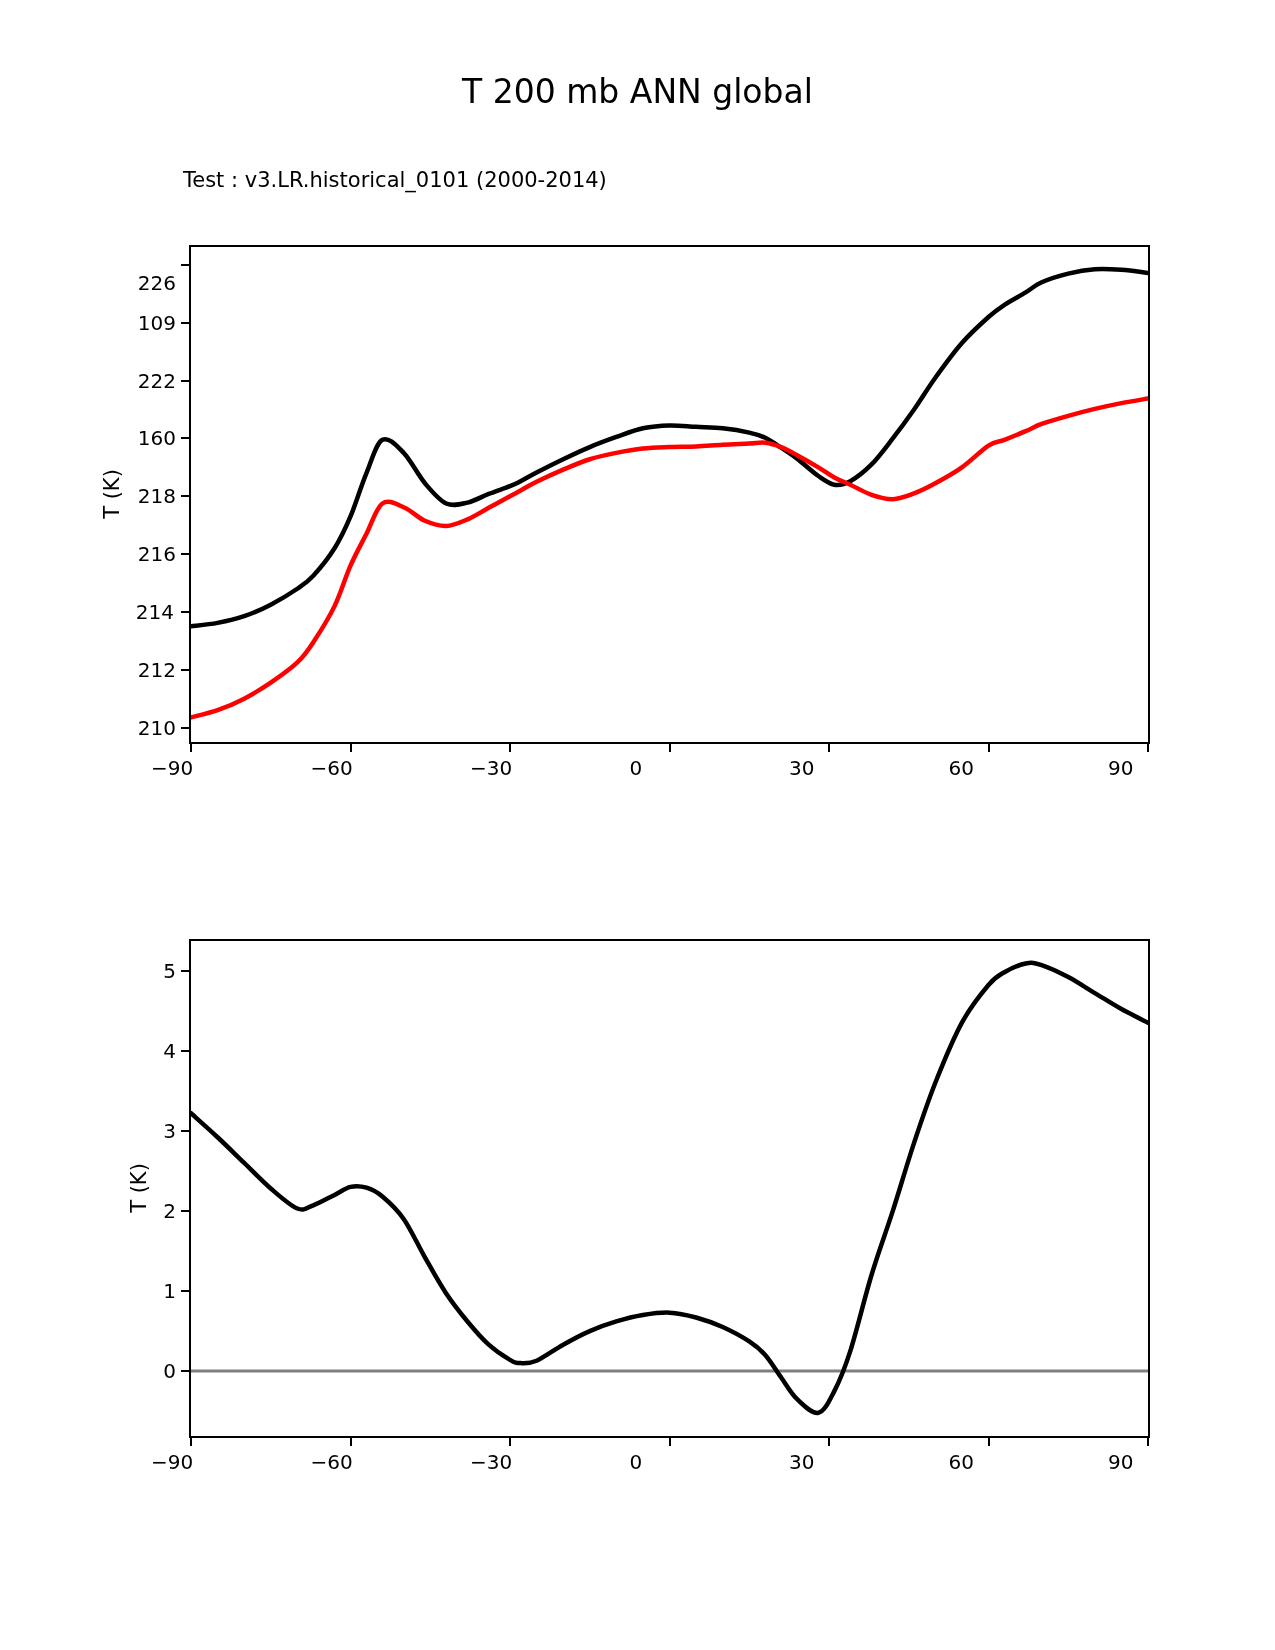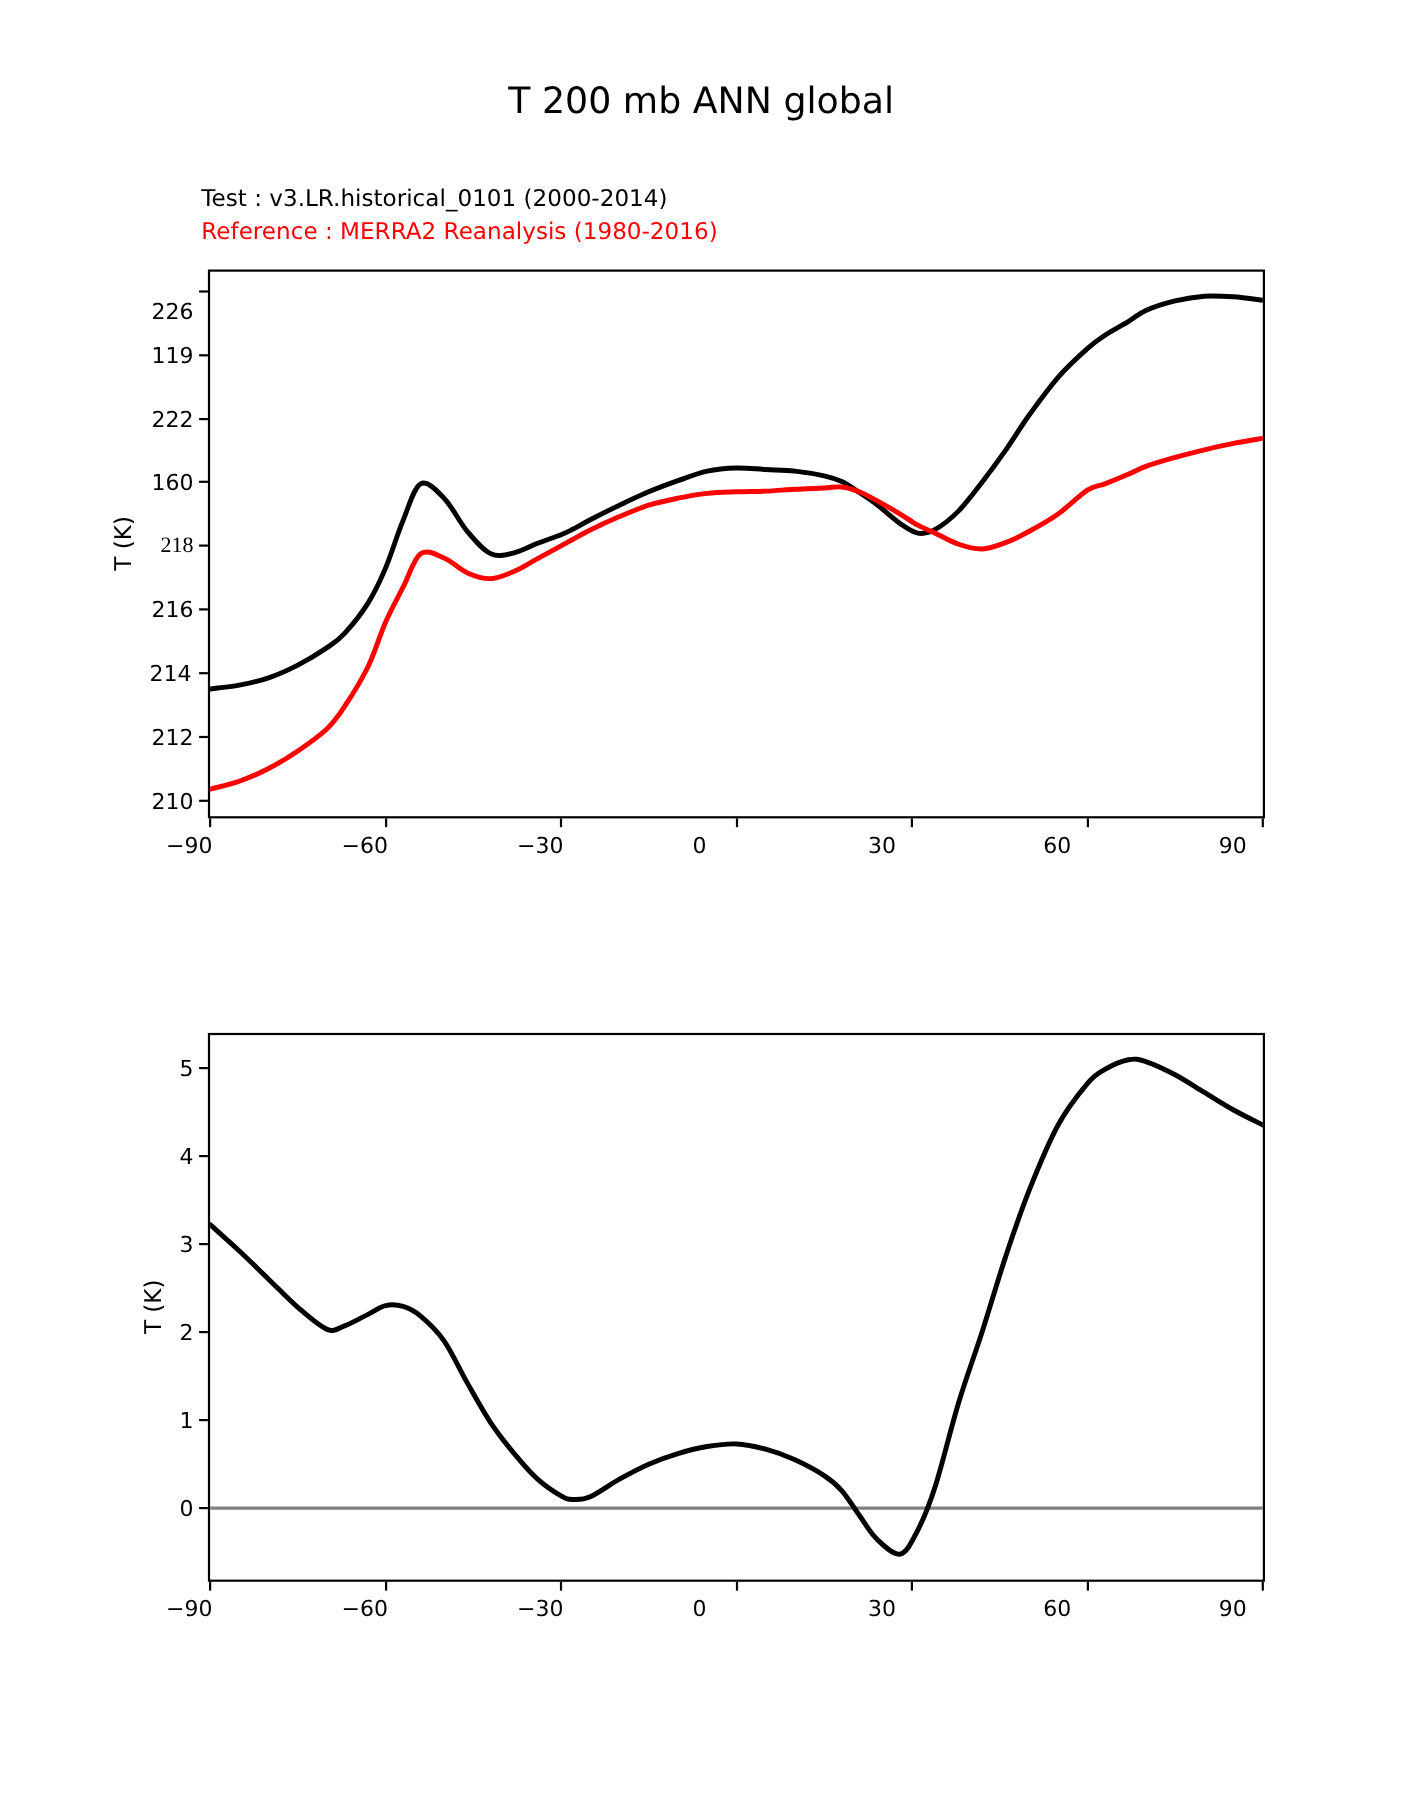--- a/index.html
+++ b/index.html
@@ -25,21 +25,20 @@
   .xlab{}
   .ylabnum{text-align:right;height:26px;line-height:26px;}
 </style>
 </head>
 <body>
 
 <div id="canvas">
   <div class="fig-title">T 200 mb ANN global</div>
 
   <div class="legend-line legend-test">Test : v3.LR.historical_0101 (2000-2014)</div>
-  <div class="legend-line legend-ref">Reference : MERRA2 Reanalysis (1980-2016)</div>
 
   <div class="ylab ylab0">T (K)</div>
   <div class="ylab ylab1">T (K)</div>
 
 
   <div class="plot-border border0"></div>
   <div class="plot-border border1"></div>
 
   <div class="plot-svg-holder holder0">
     <svg id="svg0" width="957" height="495" viewBox="0 0 957 495">
@@ -69,27 +68,27 @@
     <div class="ticklabel xlab" style="left: 1108px; top: 756px; width: 80px;">90</div>
     <div class="tick" style="left: 181px; top: 726.543px; width: 8px; height: 2px;"></div>
     <div class="ticklabel ylabnum" style="left: 96px; top: 714.543px; width: 80px;">210</div>
     <div class="tick" style="left: 181px; top: 668.716px; width: 8px; height: 2px;"></div>
     <div class="ticklabel ylabnum" style="left: 96px; top: 656.716px; width: 80px;">212</div>
     <div class="tick" style="left: 181px; top: 610.889px; width: 8px; height: 2px;"></div>
     <div class="ticklabel ylabnum" style="left: 94px; top: 598.889px; width: 80px;">214</div>
     <div class="tick" style="left: 181px; top: 553.062px; width: 8px; height: 2px;"></div>
     <div class="ticklabel ylabnum" style="left: 96px; top: 541.062px; width: 80px;">216</div>
     <div class="tick" style="left: 181px; top: 495.235px; width: 8px; height: 2px;"></div>
-    <div class="ticklabel ylabnum" style="left: 96px; top: 483.235px; width: 80px; font-family: Liberation Serif, serif;">218</div>
+    <div class="ticklabel ylabnum" style="left: 96px; top: 483.235px; width: 80px;">218</div>
     <div class="tick" style="left: 181px; top: 437.408px; width: 8px; height: 2px;"></div>
     <div class="ticklabel ylabnum" style="left: 96px; top: 425.408px; width: 80px;">160</div>
     <div class="tick" style="left: 181px; top: 379.581px; width: 8px; height: 2px;"></div>
     <div class="ticklabel ylabnum" style="left: 96px; top: 367.581px; width: 80px;">222</div>
     <div class="tick" style="left: 181px; top: 321.754px; width: 8px; height: 2px;"></div>
-    <div class="ticklabel ylabnum" style="left: 96px; top: 309.754px; width: 80px;">119</div>
+    <div class="ticklabel ylabnum" style="left: 96px; top: 309.754px; width: 80px;">109</div>
     <div class="tick" style="left: 181px; top: 263.926px; width: 8px; height: 2px;"></div>
     <div class="ticklabel ylabnum" style="left: 96px; top: 270px; width: 80px;">226</div>
     <div class="tick" style="left: 190px; top: 1438px; width: 2px; height: 8px;"></div>
     <div class="ticklabel xlab" style="left: 151px; top: 1450px; width: 80px;">−90</div>
     <div class="tick" style="left: 349.5px; top: 1438px; width: 2px; height: 8px;"></div>
     <div class="ticklabel xlab" style="left: 310.5px; top: 1450px; width: 80px;">−60</div>
     <div class="tick" style="left: 509px; top: 1438px; width: 2px; height: 8px;"></div>
     <div class="ticklabel xlab" style="left: 470px; top: 1450px; width: 80px;">−30</div>
     <div class="tick" style="left: 668.5px; top: 1438px; width: 2px; height: 8px;"></div>
     <div class="ticklabel xlab" style="left: 629.5px; top: 1450px; width: 80px;">0</div>

